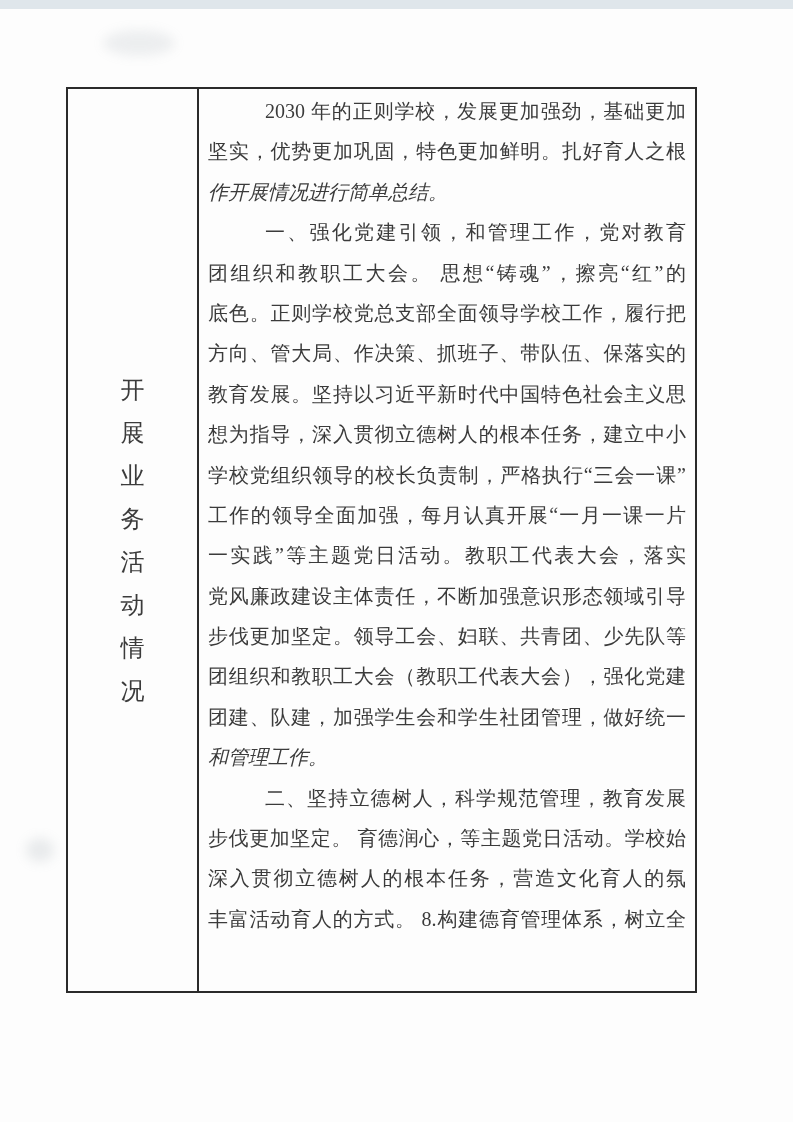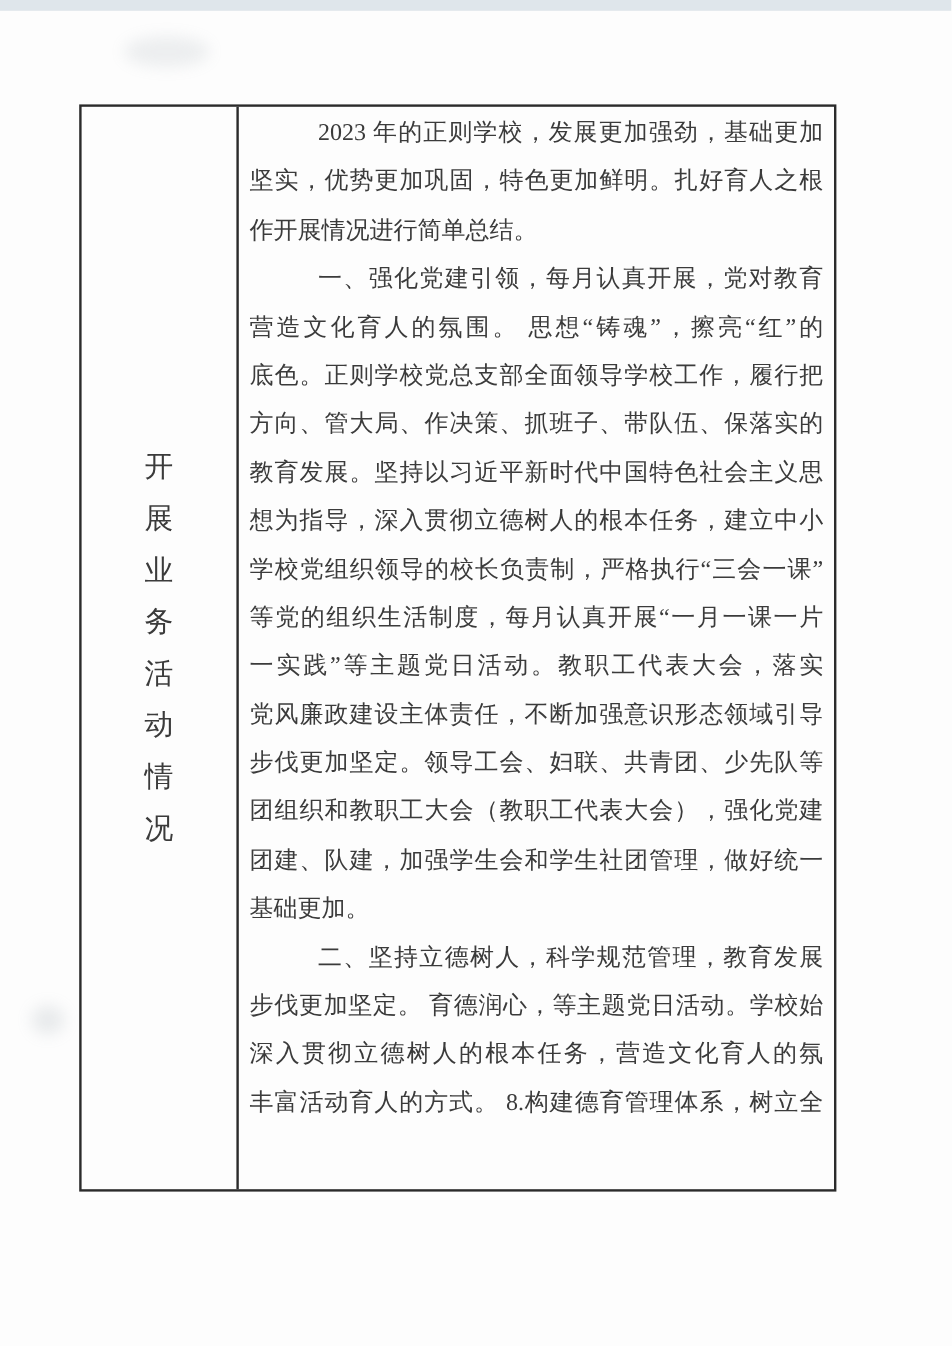--- a/index.html
+++ b/index.html
@@ -61,21 +61,21 @@
   .tline{
     font-size:20px;
     line-height:40.4px;height:40.4px;
     color:var(--ink);
     text-align:justify;
     text-align-last:justify;
     overflow:hidden;
     letter-spacing:0;
   }
   .tline.indent{text-indent:57px;}
-  .tline.end{text-align-last:left;}
+  .tline.end{text-align-last:left;font-style:italic;}
 </style>
 </head>
 <body>
 
 <div class="page">
 
   <div class="scan-edge"></div>
   <div class="smudge s1"></div>
   <div class="smudge s2"></div>
 
@@ -89,37 +89,37 @@
           <span class="vchar">务</span>
           <span class="vchar">活</span>
           <span class="vchar">动</span>
           <span class="vchar">情</span>
           <span class="vchar">况</span>
         </div>
     </div>
 
     <div class="cell-right">
       <div class="content">
-          <div class="tline indent">2023 年的正则学校，发展更加强劲，基础更加</div>
+          <div class="tline indent">2030 年的正则学校，发展更加强劲，基础更加</div>
           <div class="tline">坚实，优势更加巩固，特色更加鲜明。扎好育人之根</div>
           <div class="tline end">作开展情况进行简单总结。</div>
-          <div class="tline indent">一、强化党建引领，每月认真开展，党对教育</div>
-          <div class="tline">营造文化育人的氛围。 思想“铸魂”，擦亮“红”的</div>
+          <div class="tline indent">一、强化党建引领，和管理工作，党对教育</div>
+          <div class="tline">团组织和教职工大会。 思想“铸魂”，擦亮“红”的</div>
           <div class="tline">底色。正则学校党总支部全面领导学校工作，履行把</div>
           <div class="tline">方向、管大局、作决策、抓班子、带队伍、保落实的</div>
           <div class="tline">教育发展。坚持以习近平新时代中国特色社会主义思</div>
           <div class="tline">想为指导，深入贯彻立德树人的根本任务，建立中小</div>
           <div class="tline">学校党组织领导的校长负责制，严格执行“三会一课”</div>
-          <div class="tline">等党的组织生活制度，每月认真开展“一月一课一片</div>
+          <div class="tline">工作的领导全面加强，每月认真开展“一月一课一片</div>
           <div class="tline">一实践”等主题党日活动。教职工代表大会，落实</div>
           <div class="tline">党风廉政建设主体责任，不断加强意识形态领域引导</div>
           <div class="tline">步伐更加坚定。领导工会、妇联、共青团、少先队等群</div>
           <div class="tline">团组织和教职工大会（教职工代表大会），强化党建带</div>
           <div class="tline">团建、队建，加强学生会和学生社团管理，做好统一</div>
-          <div class="tline end">基础更加。</div>
+          <div class="tline end">和管理工作。</div>
           <div class="tline indent">二、坚持立德树人，科学规范管理，教育发展</div>
           <div class="tline">步伐更加坚定。 育德润心，等主题党日活动。学校始终</div>
           <div class="tline">深入贯彻立德树人的根本任务，营造文化育人的氛围，</div>
           <div class="tline">丰富活动育人的方式。 8.构建德育管理体系，树立全</div>
         </div>
     </div>
 
   </div>
 </div>
 

